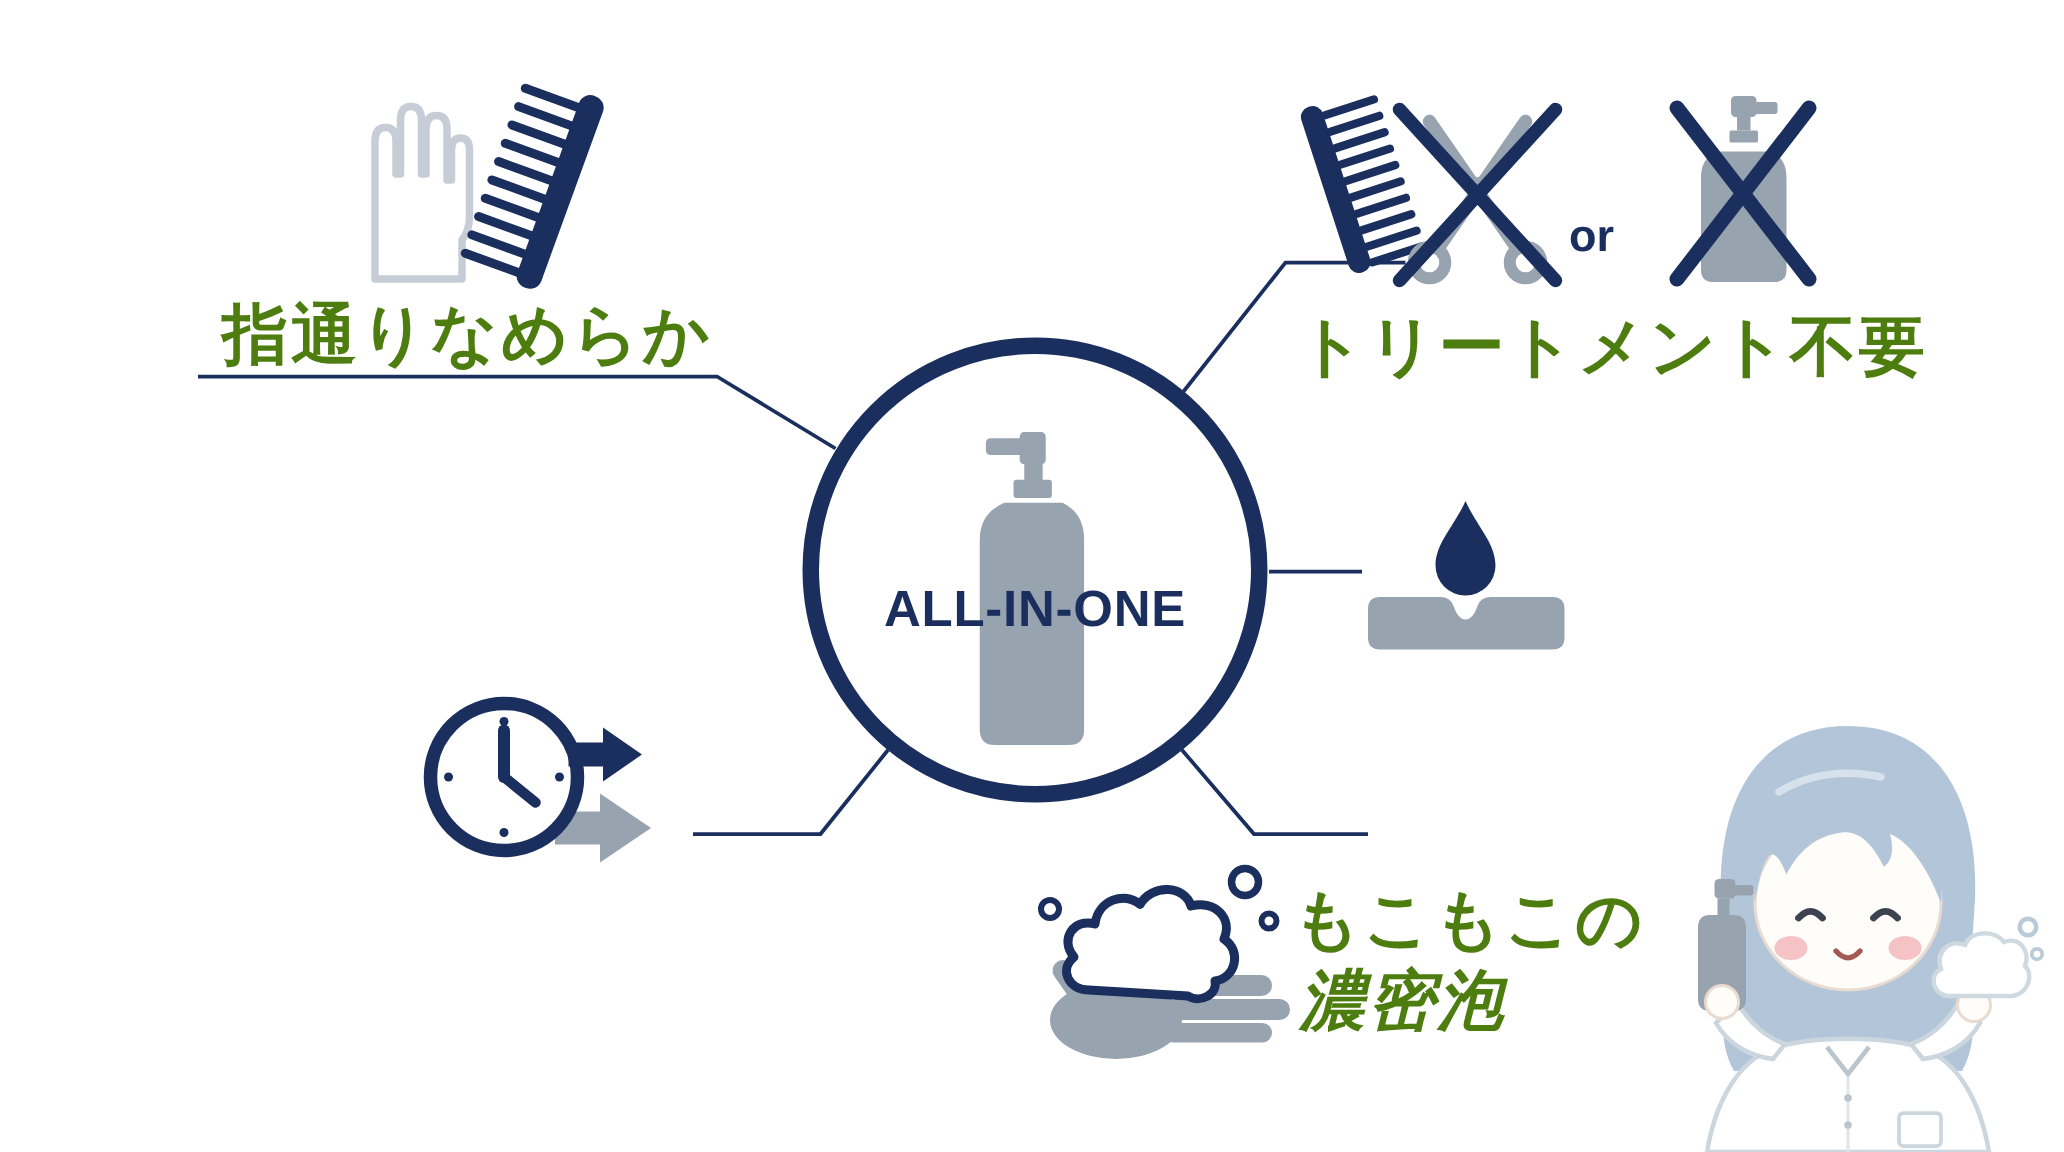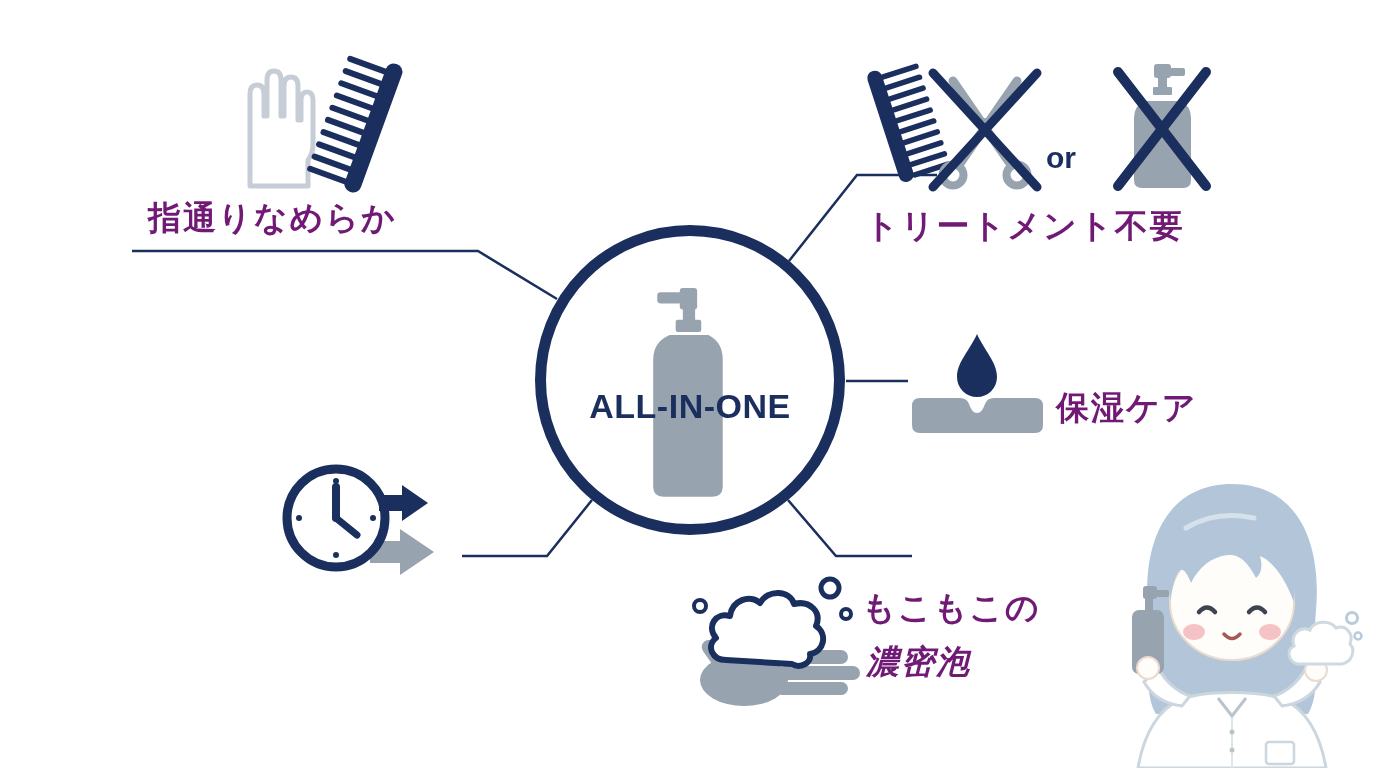--- a/index.html
+++ b/index.html
@@ -3,23 +3,23 @@
 <meta charset="utf-8">
 <style>
   * { margin: 0; padding: 0; box-sizing: border-box; }
   html, body { width: 1376px; height: 768px; background: #ffffff; }
   body { font-family: "Liberation Sans", "DejaVu Sans", sans-serif; overflow: hidden; }
   .canvas { position: relative; width: 1376px; height: 768px; background: #ffffff; }
   svg { overflow: visible; display: block; }
 
   .label {
     position: absolute;
-    color: #701a75;
+    color: #4d7c0f;
     font-weight: 800;
-    font-size: 33px;
+    font-size: 44px;
     letter-spacing: 2px;
     white-space: nowrap;
     line-height: 1.1;
     z-index: 4;
   }
   .or-text {
     position: absolute;
     color: #1b2f5e;
     font-weight: 800;
     font-size: 30px;
@@ -151,21 +151,20 @@
       <line x1="6" y1="12" x2="94" y2="126"></line>
       <line x1="94" y1="12" x2="6" y2="126"></line>
     </g>
   </svg>
   <div class="label" style="left:865px; top:208px;">トリートメント不要</div>
 
   <svg class="icon-svg" style="left:910px; top:330px;" width="135" height="105" viewBox="0 0 135 105">
     <path d="M 10 68 L 50 68 Q 57 68 59 74 Q 62 83 67 83 Q 72 83 75 74 Q 77 68 84 68 L 125 68 Q 133 68 133 76 L 133 95 Q 133 103 125 103 L 10 103 Q 2 103 2 95 L 2 76 Q 2 68 10 68 Z" fill="#98a3b0"></path>
     <path d="M 67 4 C 60 20 47 32 47 47 A 20 20 0 0 0 87 47 C 87 32 74 20 67 4 Z" fill="#1b2f5e"></path>
   </svg>
-  <div class="label" style="left:1056px; top:390px;">保湿ケア</div>
 
   <svg class="icon-svg" style="left:276px; top:455px;" width="165" height="125" viewBox="0 0 165 125">
     <polygon points="94,86 124,86 124,74 158,97 124,120 124,108 94,108" fill="#98a3b0"></polygon>
     <circle cx="60" cy="63" r="49" fill="#ffffff" stroke="#1b2f5e" stroke-width="9"></circle>
     <circle cx="60" cy="26" r="3" fill="#1b2f5e"></circle>
     <circle cx="97" cy="63" r="3" fill="#1b2f5e"></circle>
     <circle cx="60" cy="100" r="3" fill="#1b2f5e"></circle>
     <circle cx="23" cy="63" r="3" fill="#1b2f5e"></circle>
     <line x1="60" y1="63" x2="60" y2="32" stroke="#1b2f5e" stroke-width="8" stroke-linecap="round"></line>
     <line x1="60" y1="63" x2="81" y2="80" stroke="#1b2f5e" stroke-width="7" stroke-linecap="round"></line>

